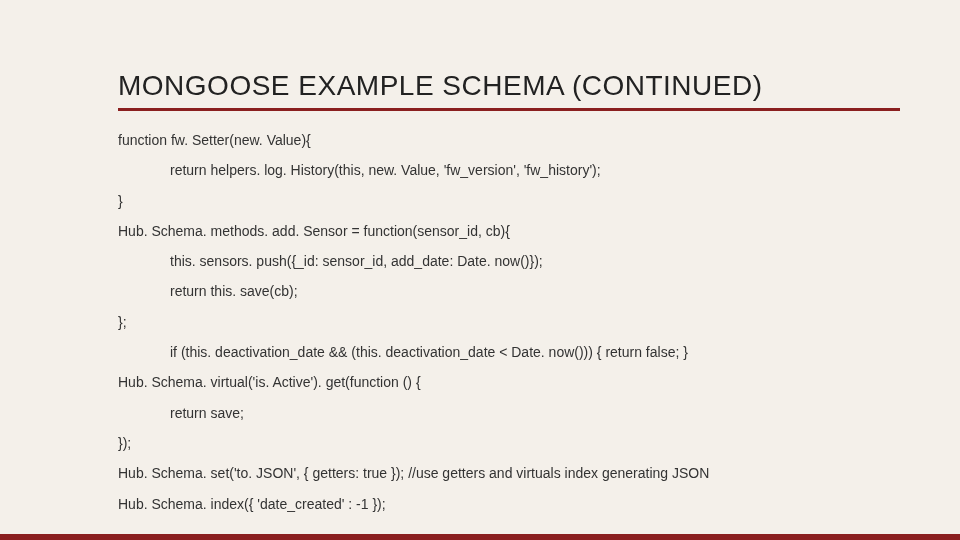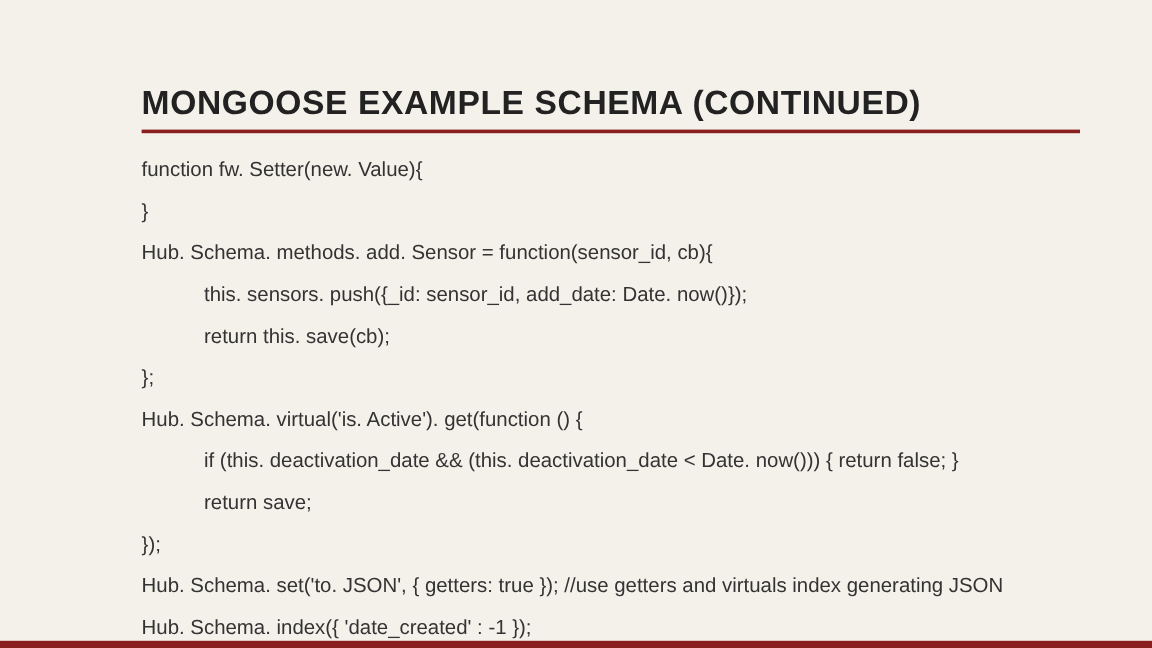--- a/index.html
+++ b/index.html
@@ -29,54 +29,55 @@
   }
   .content {
     position: absolute;
     left: 118px;
     right: 60px;
     top: 70px;
     bottom: 30px;
   }
   .title {
     font-size: 28px;
-    font-weight: 700;
+    font-weight: 400;
     letter-spacing: 0.5px;
     color: #222;
     border-bottom: 3px solid #8a1f1f;
     padding-bottom: 6px;
     margin: 0 0 14px 0;
   }
   .code-block {
     font-family: Arial, Helvetica, sans-serif;
-    font-size: 17px;
+    font-size: 14px;
     line-height: 1.45;
     color: #333;
   }
   .line {
     margin: 0;
     padding: 5px 0;
   }
   .indent-1 { padding-left: 52px; }
 </style>
 </head>
 <body>
 
 <div class="slide">
   <div class="content">
     <h1 class="title">MONGOOSE EXAMPLE SCHEMA (CONTINUED)</h1>
 
     <div class="code-block">
       <p class="line">function fw. Setter(new. Value){</p>
+      <p class="line indent-1">return helpers. log. History(this, new. Value, 'fw_version', 'fw_history');</p>
       <p class="line">}</p>
       <p class="line">Hub. Schema. methods. add. Sensor = function(sensor_id, cb){</p>
       <p class="line indent-1">this. sensors. push({_id: sensor_id, add_date: Date. now()});</p>
       <p class="line indent-1">return this. save(cb);</p>
       <p class="line">};</p>
+      <p class="line indent-1">if (this. deactivation_date &amp;&amp; (this. deactivation_date &lt; Date. now())) { return false; }</p>
       <p class="line">Hub. Schema. virtual('is. Active'). get(function () {</p>
-      <p class="line indent-1">if (this. deactivation_date &amp;&amp; (this. deactivation_date &lt; Date. now())) { return false; }</p>
       <p class="line indent-1">return save;</p>
       <p class="line">});</p>
       <p class="line">Hub. Schema. set('to. JSON', { getters: true }); //use getters and virtuals index generating JSON</p>
       <p class="line">Hub. Schema. index({ 'date_created'  : -1 });</p>
     </div>
   </div>
 </div>
 
 </body></html>

